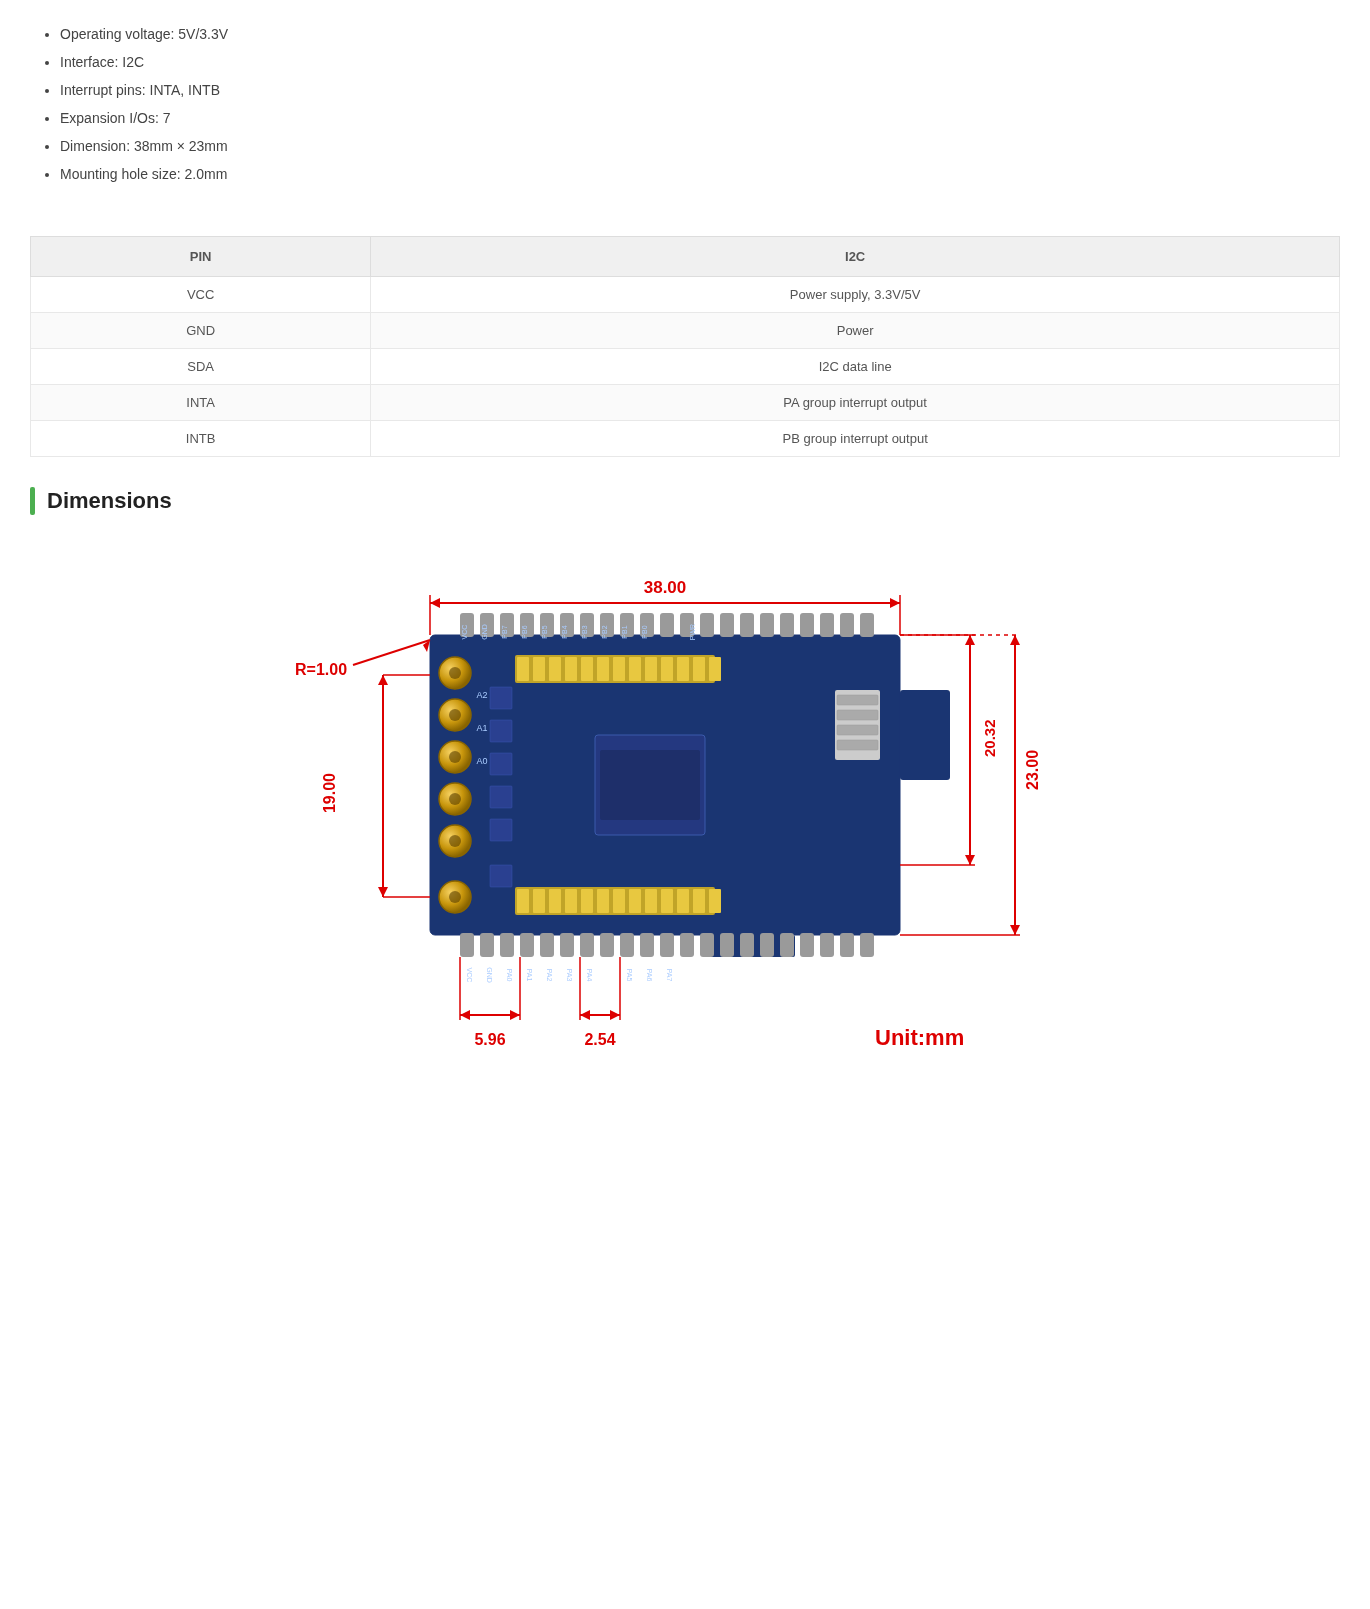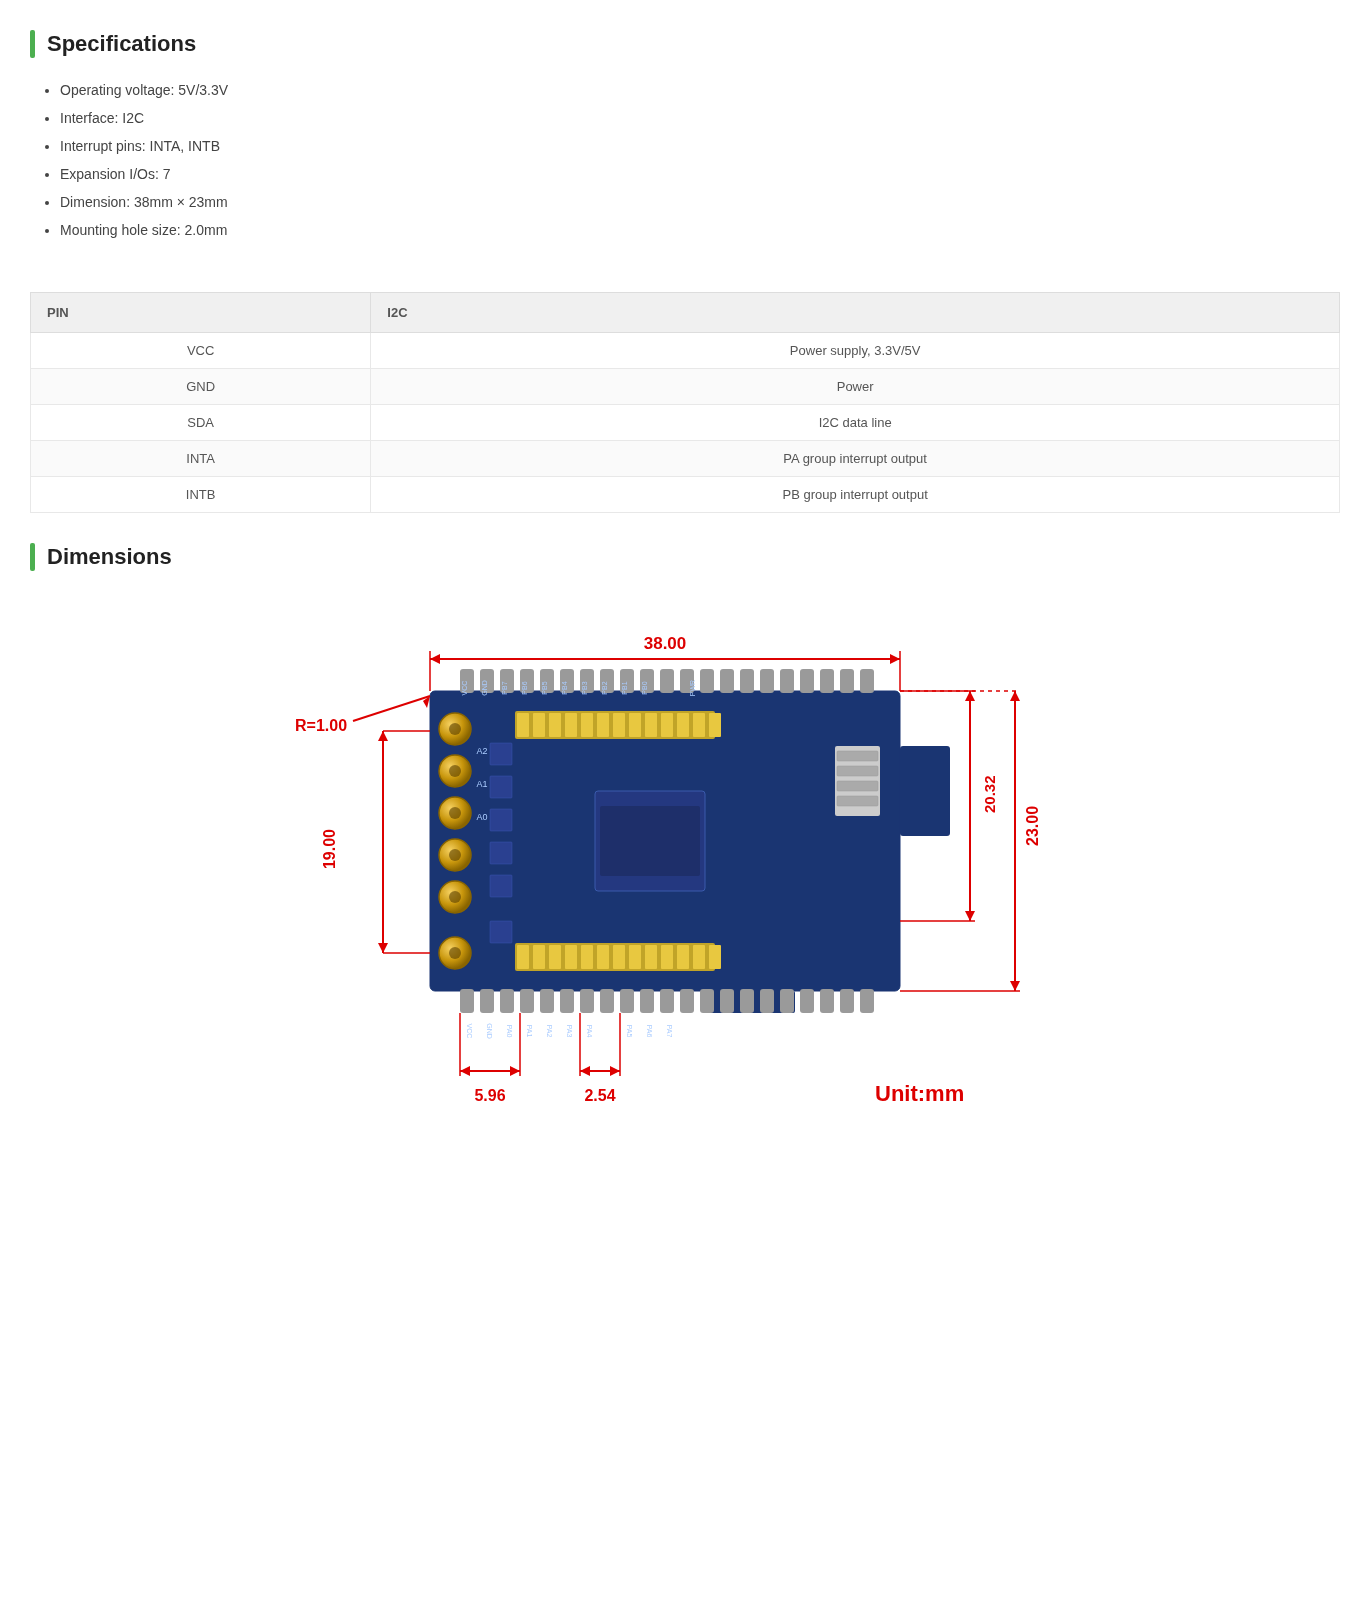--- a/index.html
+++ b/index.html
@@ -45,21 +45,21 @@
     
     .interface-table {
       width: 100%;
       border-collapse: collapse;
       margin-bottom: 30px;
       font-size: 13px;
     }
     .interface-table th {
       background: #f0f0f0;
       font-weight: bold;
-      text-align: left;
+      text-align: center;
       padding: 12px 16px;
       border: 1px solid #ddd;
       color: #555;
     }
     .interface-table td {
       text-align: center;
       padding: 10px 16px;
       border: 1px solid #e8e8e8;
       color: #555;
     }
@@ -85,24 +85,20 @@
       max-width: 820px;
       margin: 0 auto;
       display: block;
     }
 
   </style>
 </head>
 <body>
 
 <div>
-  <div class="section-title">
-    <div class="bar"></div>
-    <h2>Specifications</h2>
-  </div>
 
   <ul class="specs-list">
     <li>Operating voltage: 5V/3.3V</li>
     <li>Interface: I2C</li>
     <li>Interrupt pins: INTA, INTB</li>
     <li>Expansion I/Os: 7</li>
     <li>Dimension: 38mm × 23mm</li>
     <li>Mounting hole size: 2.0mm</li>
   </ul>
 </div>

